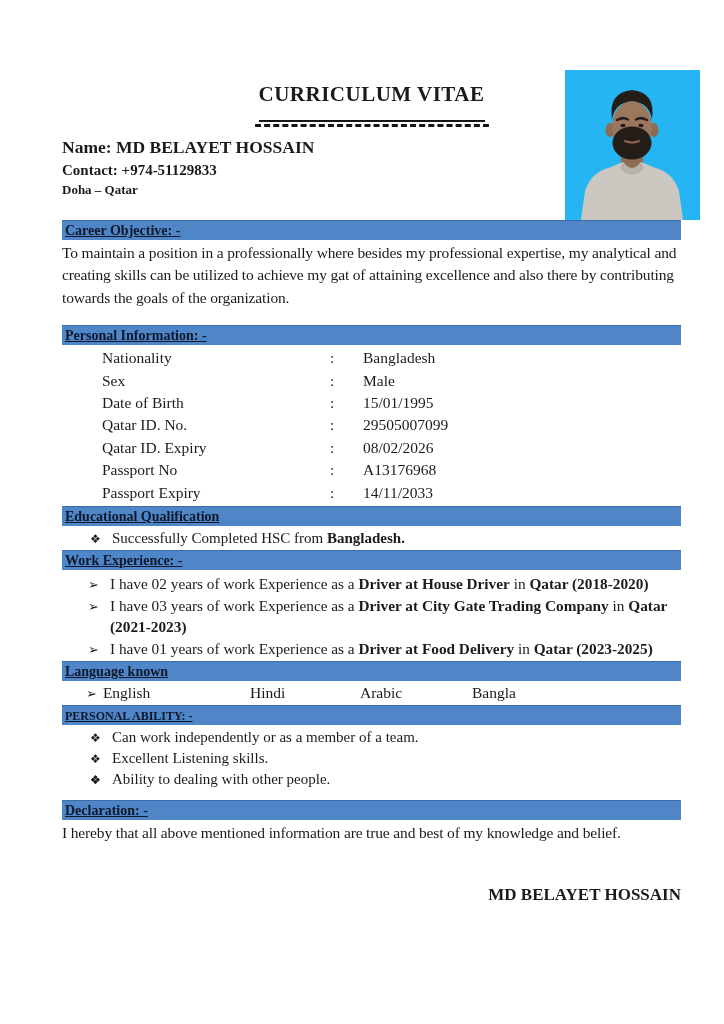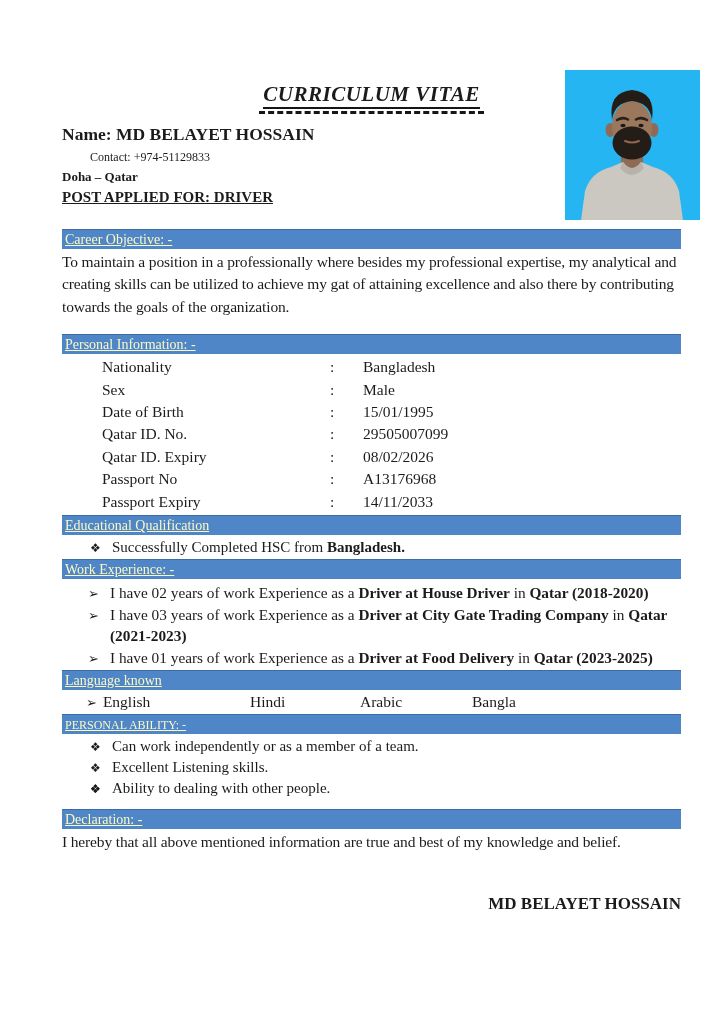--- a/index.html
+++ b/index.html
@@ -14,38 +14,38 @@
   .content { position:absolute; left:62px; top:0; width:619px; }
 
   
   .photo { position:absolute; left:565px; top:70px; width:135px; height:150px; }
 
   
   .title-wrap { margin-top:82px; text-align:center; }
   .title-box { display:inline-block; border-bottom:3px dashed #161616; padding:0 4px 2px; }
   .title-text {
     display:inline-block; font-size:21px; font-weight:bold; letter-spacing:0.5px;
-    line-height:24px; border-bottom:2px solid #161616; padding-bottom:1px;font-style:italic;
+    line-height:24px; border-bottom:2px solid #161616; padding-bottom:14px;
   }
 
   
   .name-line { margin-top:9px; font-weight:bold; font-size:17.5px; line-height:22px; }
-  .contact-line { margin-top:3px; font-weight:normal; font-size:12px; line-height:19px;margin-left:28px; }
+  .contact-line { margin-top:3px; font-weight:bold; font-size:15px; line-height:19px; }
   .loc-line { margin-top:2px; font-weight:bold; font-size:13px; line-height:16px; }
   .post-line { margin-top:2px; font-weight:bold; font-size:15px; line-height:20px; text-decoration:underline; }
 
   
   .bar {
     background:#4e86c8;
     border-top:1px solid #3c6ca8;
     padding:2px 3px;
     line-height:14px;
   }
   .bar-label {
-    color:#fef9c3; font-weight:normal; font-size:14px;
+    color:#0f172a; font-weight:bold; font-size:14px;
     text-decoration:underline;
   }
   .bar-label.small { font-size:12px; }
   .mt22 { margin-top:22px; }
   .mt16 { margin-top:16px; }
   .mt10 { margin-top:10px; }
   .mt3 { margin-top:3px; }
   .mt2 { margin-top:2px; }
   .mt1 { margin-top:1px; }
 
@@ -111,21 +111,20 @@
 
     <div class="name-line">
       <span>Name:</span>
       <span>MD BELAYET HOSSAIN</span>
     </div>
     <div class="contact-line">
       <span>Contact:</span>
       <span>+974-51129833</span>
     </div>
     <div class="loc-line">Doha – Qatar</div>
-    <div class="post-line">POST APPLIED FOR: DRIVER</div>
 
     <div class="bar mt22" style="background: rgb(78, 134, 200); border-top-color: rgb(60, 108, 168);">
       <span class="bar-label">Career Objective: -</span>
     </div>
     <p class="para">To maintain a position in a professionally where besides my professional expertise, my analytical and creating skills can be utilized to achieve my gat of attaining excellence and also there by contributing towards the goals of the organization.</p>
 
     <div class="bar mt16" style="background: rgb(78, 134, 200); border-top-color: rgb(60, 108, 168);">
       <span class="bar-label">Personal Information: -</span>
     </div>
     <div class="pi-table" id="pi-table">

